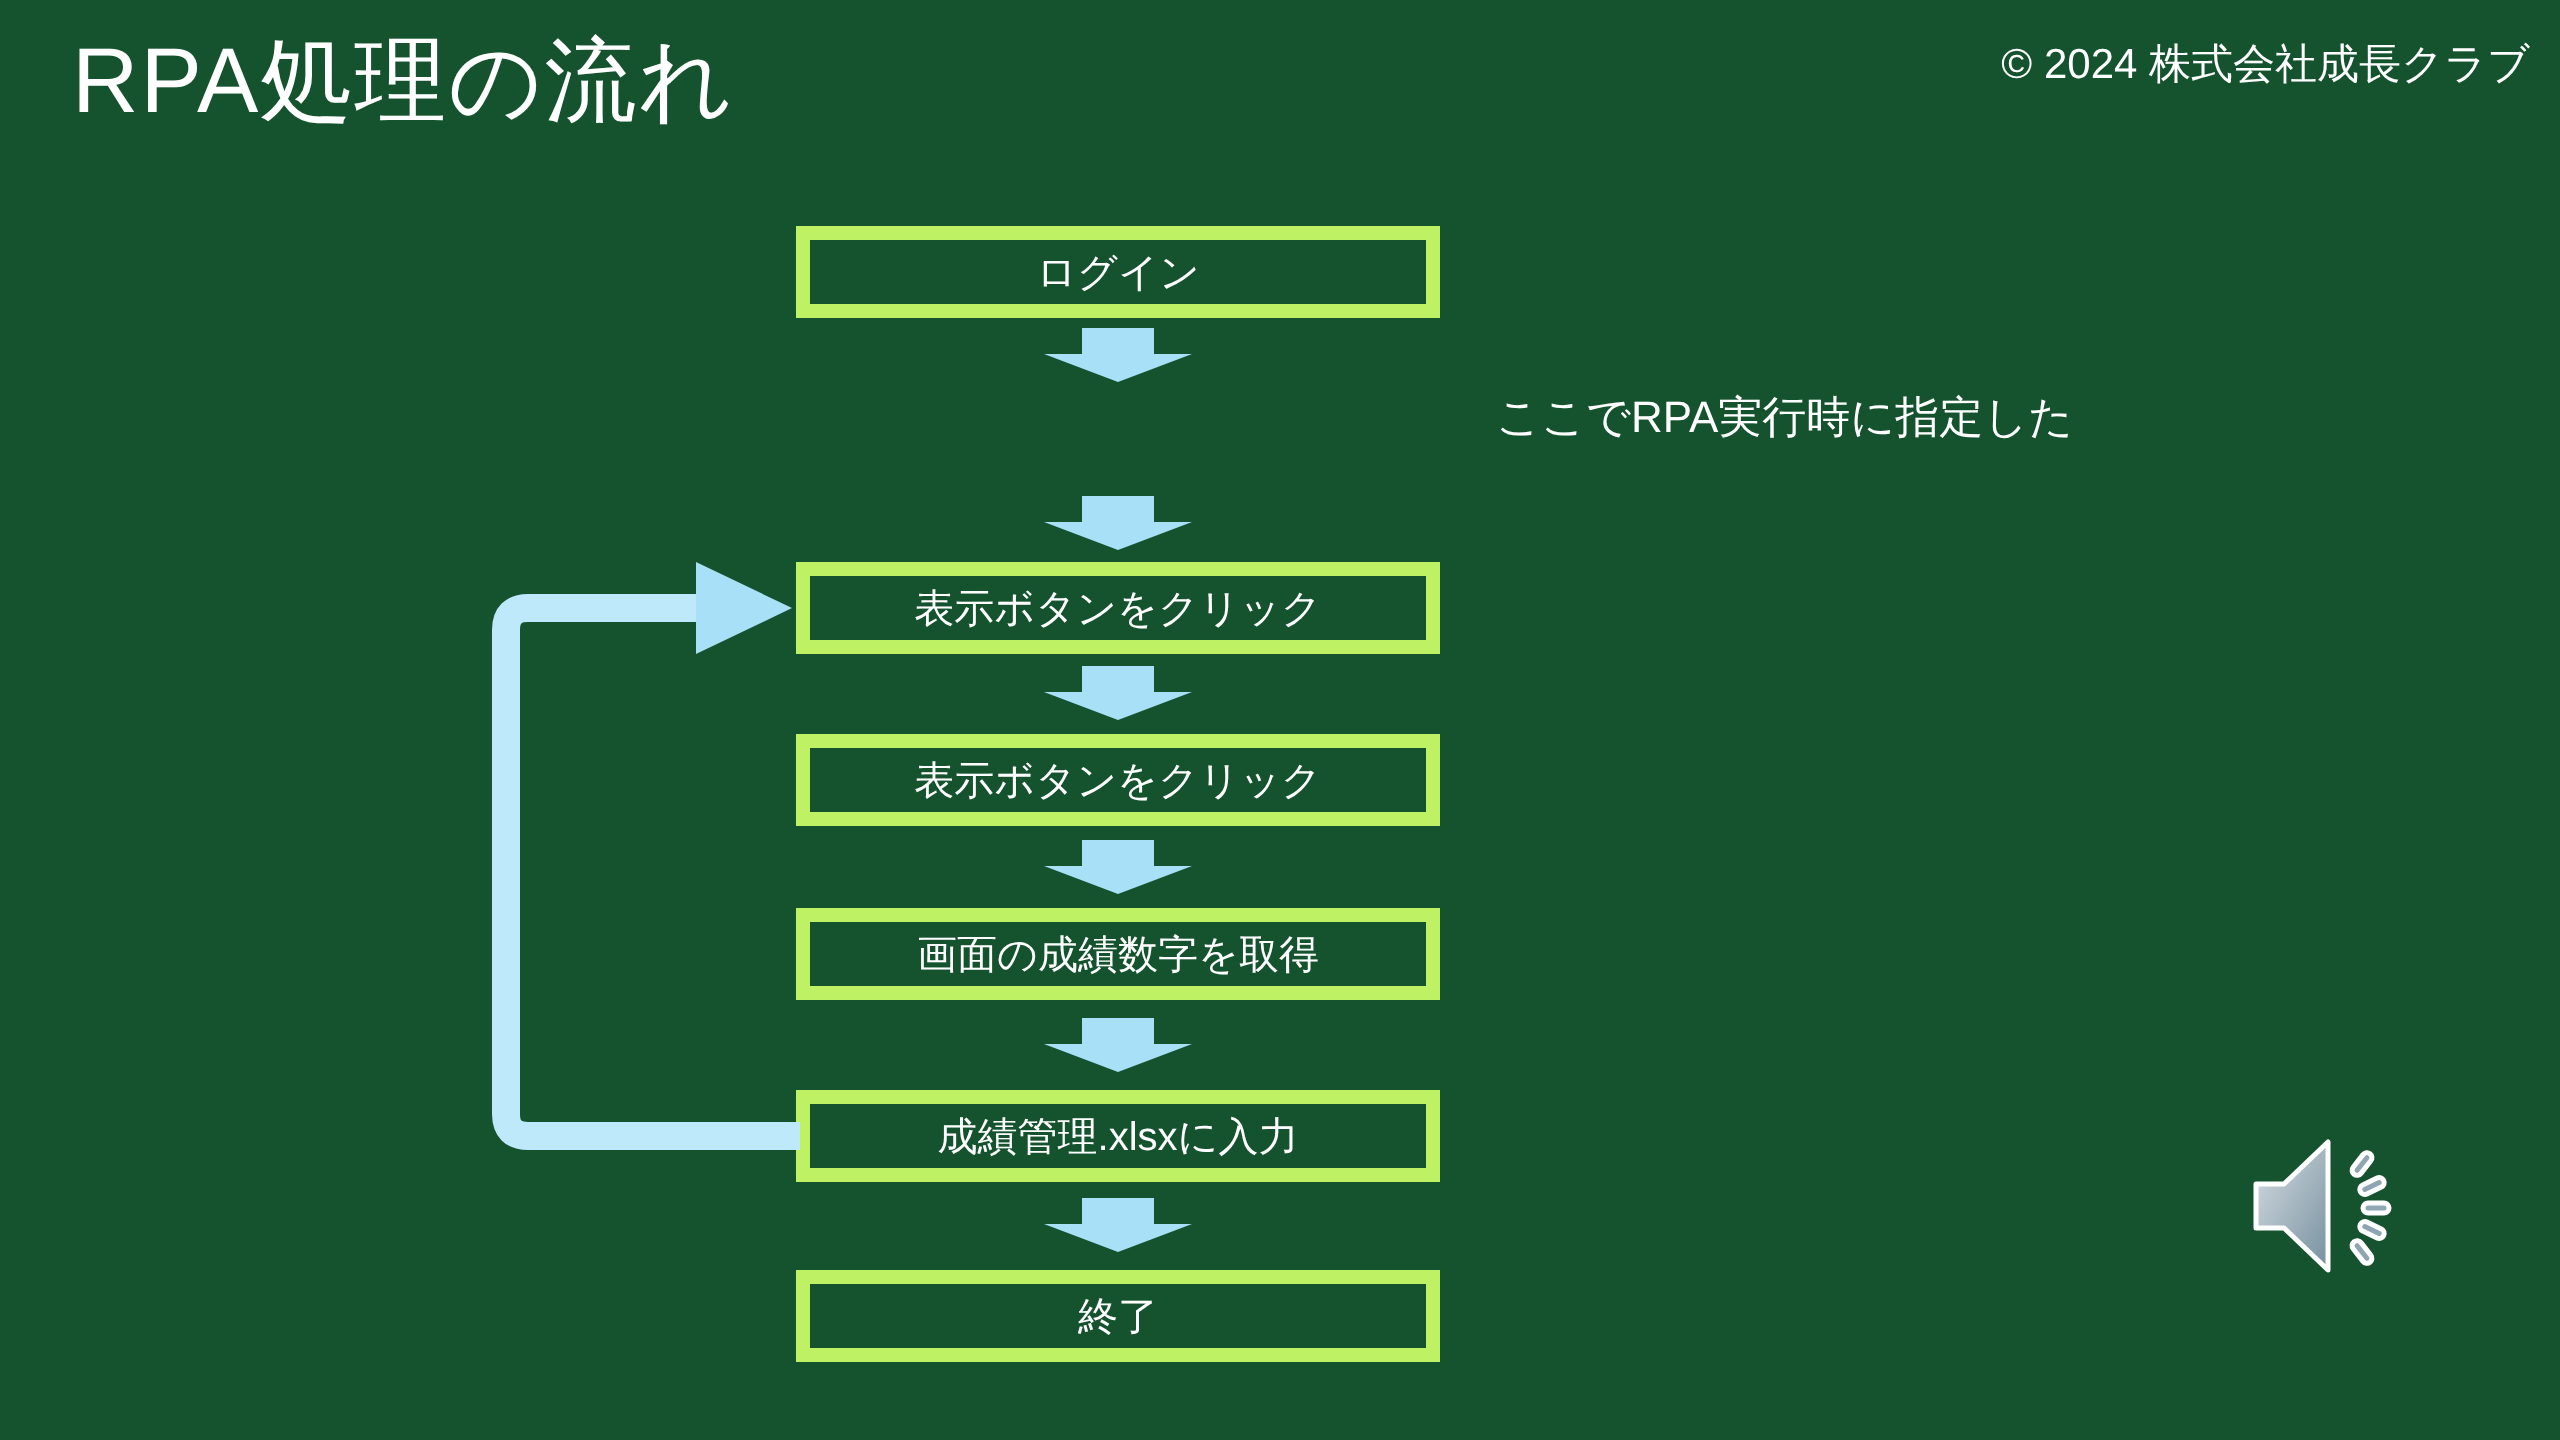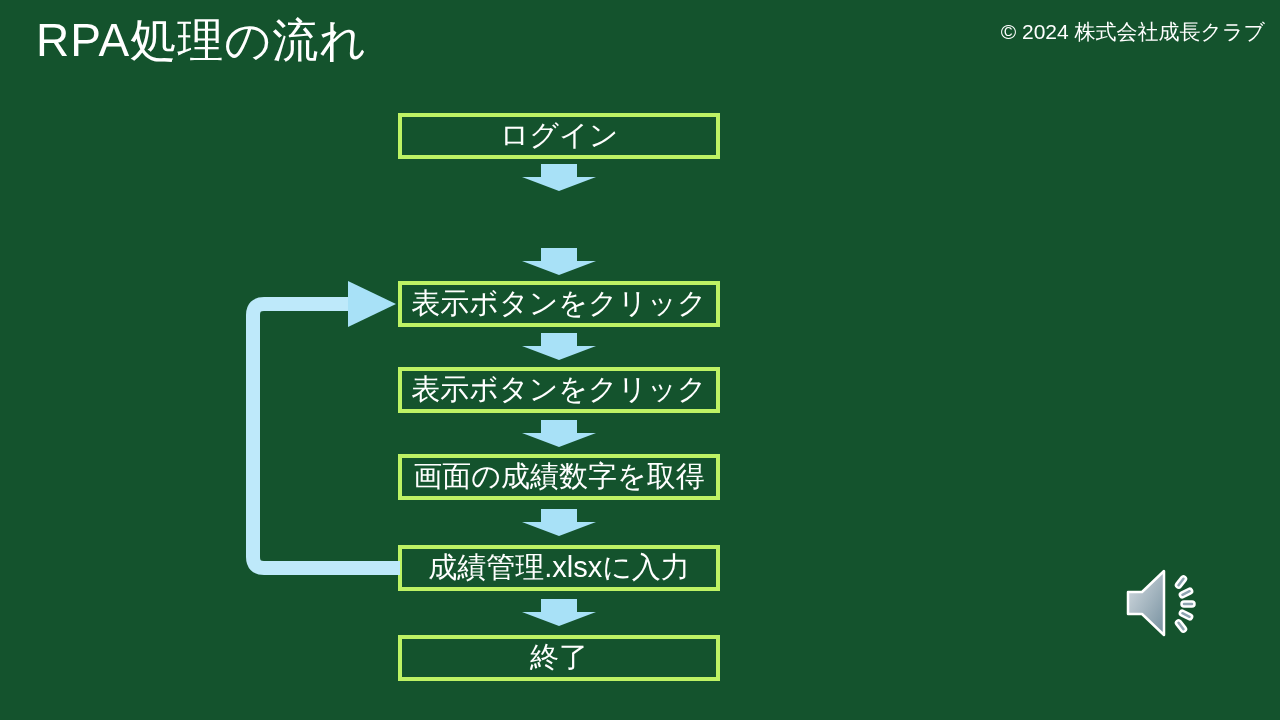--- a/index.html
+++ b/index.html
@@ -28,27 +28,27 @@
     top: 18px;
     color: #FFFFFF;
     font-size: 21px;
     white-space: nowrap;
   }
   .flow-box {
     position: absolute;
     left: 398px;
     width: 322px;
     height: 46px;
-    border: 4px solid #bef264;
+    border: 7px solid #bef264;
     box-sizing: border-box;
     display: flex;
     align-items: center;
     justify-content: center;
     color: #FFFFFF;
-    font-size: 29px;
+    font-size: 20px;
     white-space: nowrap;
   }
   .down-arrow {
     position: absolute;
     left: 522px;
     width: 74px;
     height: 27px;
   }
   .loop-arrow {
     position: absolute;
@@ -108,20 +108,21 @@
   <svg class="down-arrow" style="top:599px" viewBox="0 0 74 27">
     <polygon points="19,0 55,0 55,13 74,13 37,27 0,13 19,13" fill="#A8E1F7"></polygon>
   </svg>
 
   <svg class="loop-arrow" viewBox="0 0 162 314">
     <path d="M 160 297 L 24 297 Q 13 297 13 286 L 13 44 Q 13 33 24 33 L 112 33" fill="none" stroke="#BEE9FA" stroke-width="14"></path>
     <polygon points="108,10 156,33 108,56" fill="#A8E1F7"></polygon>
   </svg>
 
   <div class="annotation">
+    <div>ここでRPA実行時に指定した</div>
   </div>
 
   <svg class="audio-icon" viewBox="0 0 76 78">
     <defs>
       <linearGradient id="spk" x1="0" y1="0" x2="1" y2="1">
         <stop offset="0" stop-color="#D7DEE3"></stop>
         <stop offset="1" stop-color="#76909F"></stop>
       </linearGradient>
     </defs>
     <g stroke="#FFFFFF" stroke-width="2.5" stroke-linejoin="round">

